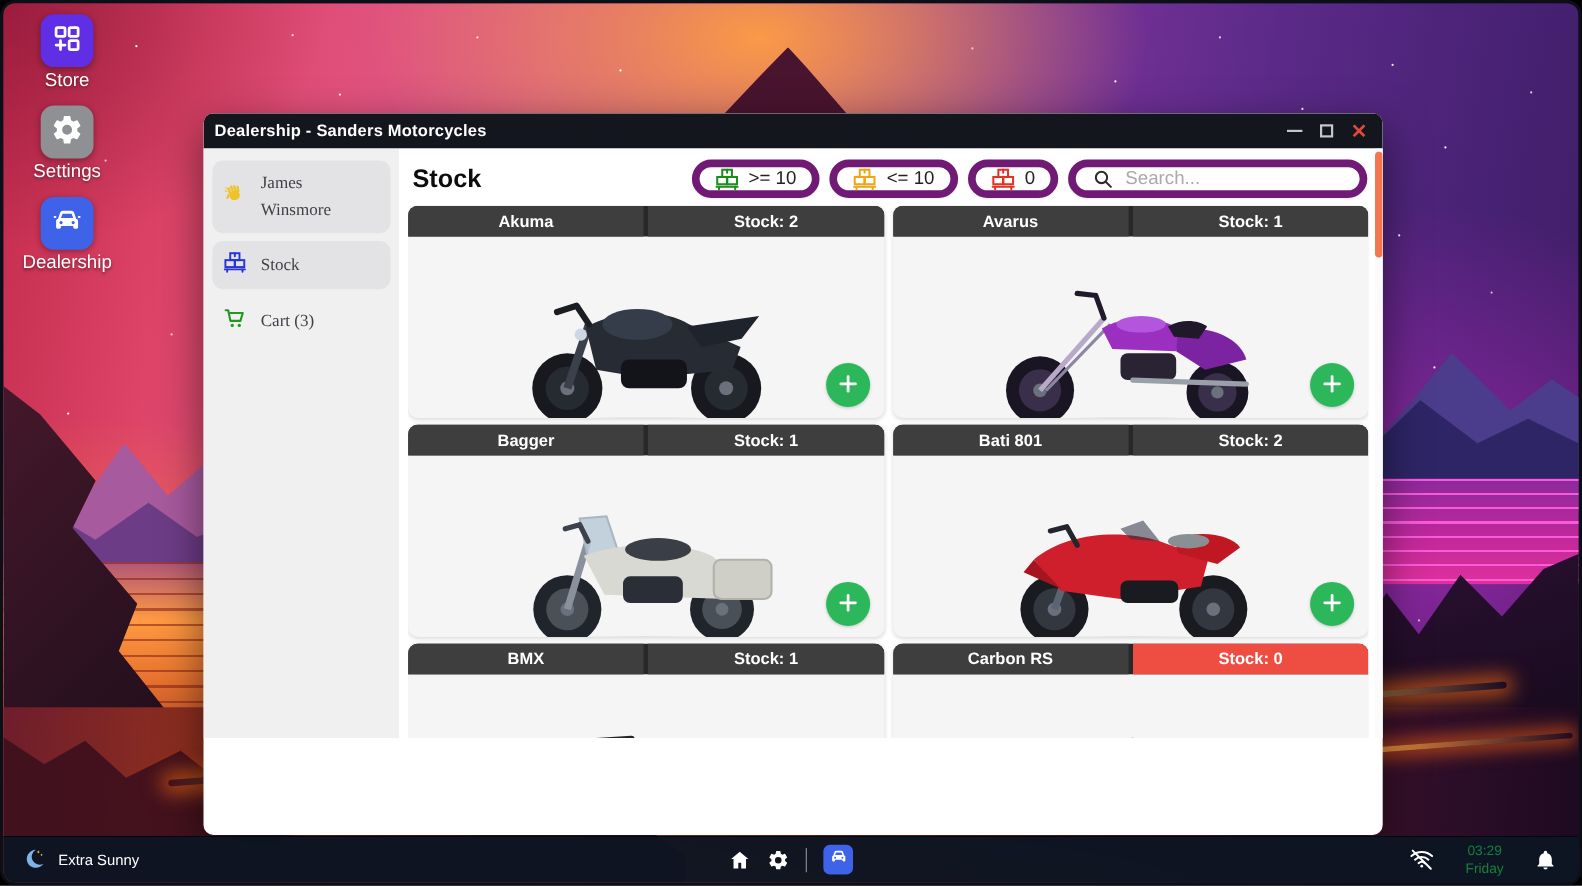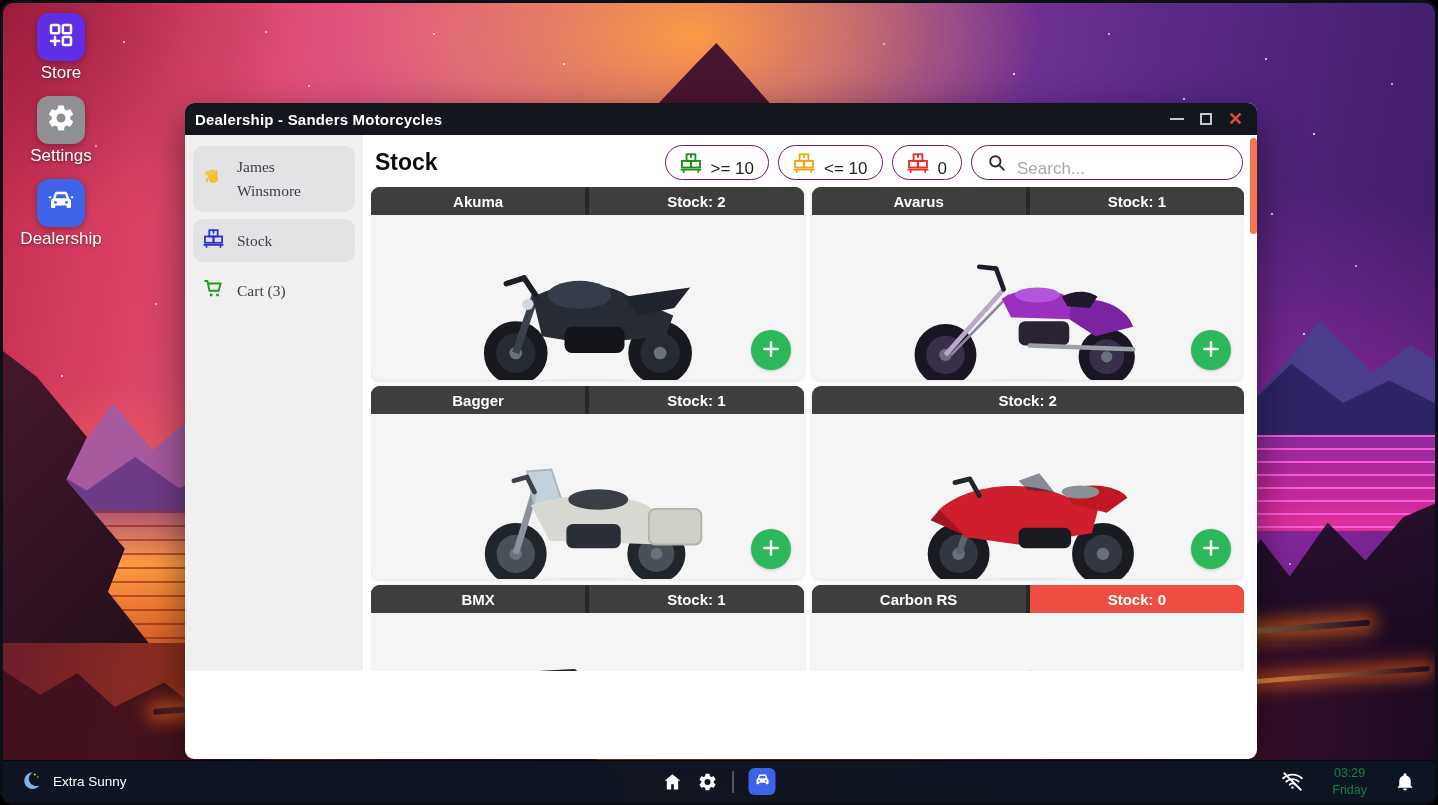--- a/index.html
+++ b/index.html
@@ -85,21 +85,21 @@
   .sidebar { width:178px; background:#f0f0f1; flex:none; padding-top:4px;font-family:Liberation Serif, serif; }
   .side-item { margin:7px 8px; padding:9px 10px; border-radius:10px; display:flex; align-items:center; gap:13px; font-size:15.5px; color:#3f3f46; cursor:pointer; }
   .side-item svg { width:21px; height:21px; flex:none; }
   .side-item.sel { background:#e3e3e5; }
   .side-user-label { width:96px; line-height:1.55; }
 
   
   .content { position:relative; flex:1; background:#fff; overflow:hidden; }
   .content-header { display:flex; align-items:center; gap:9px; padding:10px 14px 8px 12px; height:52px; }
   .page-title { font-size:23px; font-weight:600; color:#0c0c0c; margin-right:auto; }
-  .pill { height:35px; border:1px solid #701a75; border-radius:18px; background:#fff; display:flex; align-items:flex-end; gap:9px; padding:0 14px; font-size:17px; color:#222; box-shadow:0 1px 2px rgba(0,0,0,.07); cursor:pointer; white-space:nowrap; }
+  .pill { height:35px; border:7px solid #701a75; border-radius:18px; background:#fff; display:flex; align-items:flex-start; gap:9px; padding:0 14px; font-size:17px; color:#222; box-shadow:0 1px 2px rgba(0,0,0,.07); cursor:pointer; white-space:nowrap; }
   .pill svg { width:22px; height:22px; }
   .search-pill { width:272px; cursor:text; }
   .search-pill input { border:none; outline:none; width:100%; font-size:17px; color:#a16207; font-family:"Liberation Sans", sans-serif; background:transparent; }
   .search-pill input::placeholder { color:#a9a9a9; }
 
   .cards { position:absolute; left:8px; right:13px; top:52px; bottom:0; display:grid; grid-template-columns:1fr 1fr; column-gap:8px; row-gap:6px; grid-auto-rows:193px; overflow:hidden; }
   .card { border-radius:9px; overflow:hidden; background:#f5f5f6; box-shadow:0 1px 4px rgba(0,0,0,.14); display:flex; flex-direction:column;gap:47px; }
   .card-head { display:flex; gap:4px; background:#282828; height:28px; flex:none; }
   .seg { flex:1; background:#3e3e3e; color:#fff; font-weight:bold; font-size:15px; display:flex; align-items:center; justify-content:center; }
   .seg.zero { background:#ee4d42; }
@@ -377,20 +377,21 @@
                       <line x1="12" y1="4" x2="12" y2="20"></line>
                       <line x1="4" y1="12" x2="20" y2="12"></line>
                     </svg>
         </span>
       </button>
     </div>
   </div>
 
   <div class="card">
     <div class="card-head">
+      <div class="seg name">Bati 801</div>
       <div class="seg stock">Stock: 2</div>
     </div>
     <div class="card-body">
       <div class="bike"><svg viewBox="0 0 320 160">
                     <ellipse cx="160" cy="146" rx="118" ry="6" fill="rgba(0,0,0,0.08)"></ellipse>
                     <circle cx="86" cy="114" r="33" fill="#191b20"></circle>
                     <circle cx="86" cy="114" r="20.46" fill="#33373f"></circle>
                     <circle cx="86" cy="114" r="6.6000000000000005" fill="#6a707c"></circle>
                     <circle cx="240" cy="114" r="33" fill="#191b20"></circle>
                     <circle cx="240" cy="114" r="20.46" fill="#33373f"></circle>

